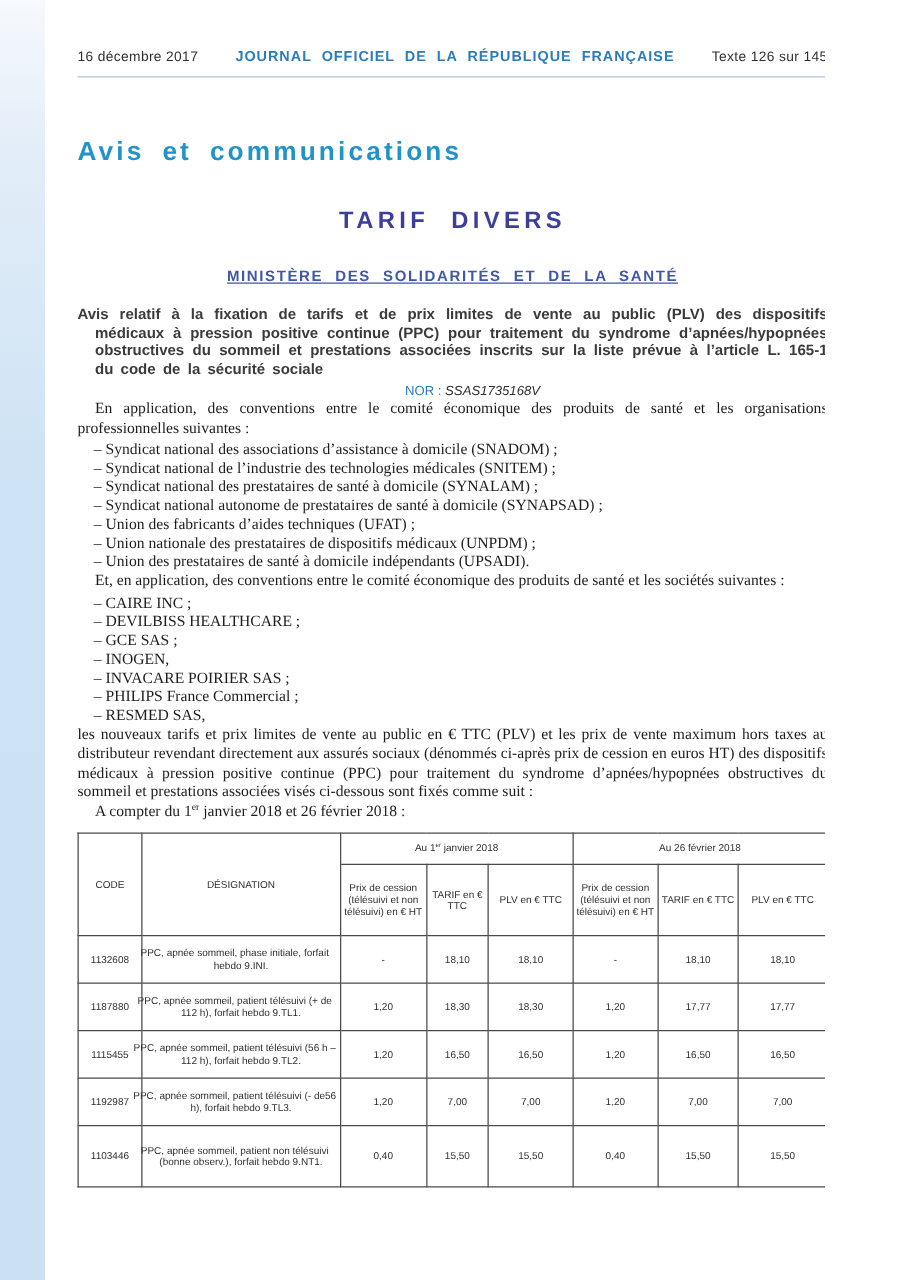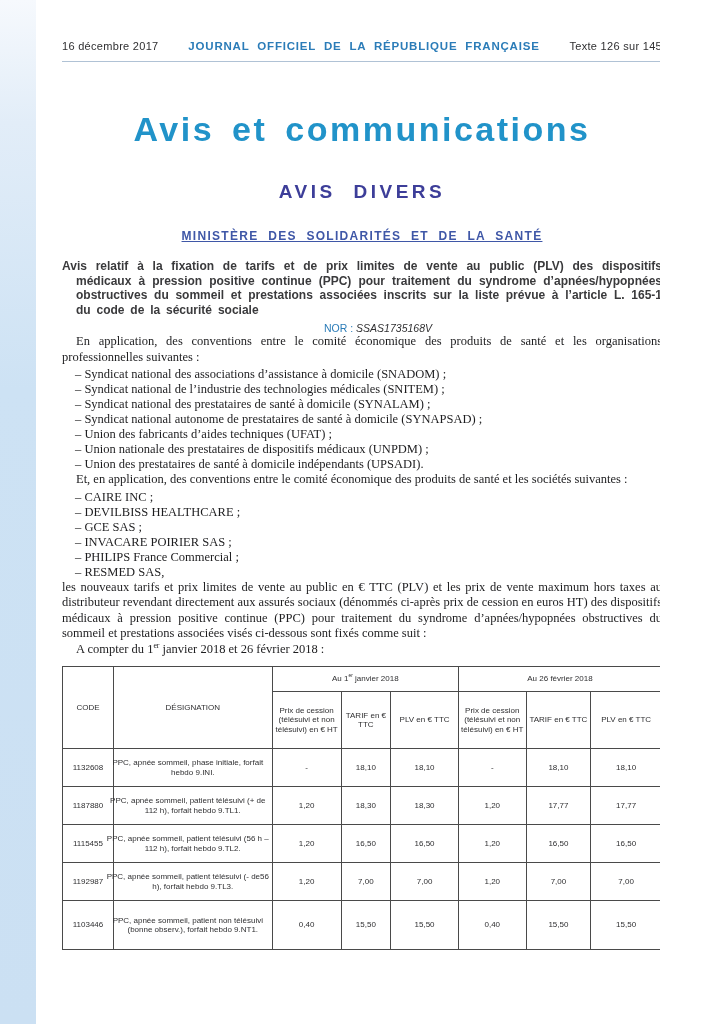--- a/index.html
+++ b/index.html
@@ -18,22 +18,22 @@
   .doc-header {
     margin-top:40px; display:flex; justify-content:space-between; align-items:baseline;
     font-family:"Liberation Sans", sans-serif;
   }
   .hdr-side { font-size:11px; color:#2f2f31; letter-spacing:0.3px; }
   .hdr-center { font-size:11.5px; font-weight:bold; color:#2b7cb8; letter-spacing:0.8px; word-spacing:4px; }
   .hdr-rule { border:0; border-top:1px solid #b0c2d5; margin:9px 0 0 0; }
 
   
   .main-title {
-    margin:48px 0 0 0; text-align:center; font-family:"Liberation Sans", sans-serif;
-    font-size:34px; font-weight:bold; color:#2193c9; letter-spacing:2.5px; word-spacing:6px;
+    margin:48px 0 0 0; font-family:"Liberation Sans", sans-serif;
+    font-size:21px; font-weight:bold; color:#2193c9; letter-spacing:2.5px; word-spacing:6px;
   }
   .section-title {
     margin:32px 0 0 0; text-align:center; font-family:"Liberation Sans", sans-serif;
     font-size:19px; font-weight:bold; color:#3d3e99; letter-spacing:3.5px; word-spacing:9px;
   }
   .ministry {
     margin:26px 0 0 0; text-align:center; font-family:"Liberation Sans", sans-serif;
     font-size:12px; font-weight:bold; color:#3f57a7; letter-spacing:1.3px; word-spacing:5px;text-decoration:underline;
   }
 
@@ -82,21 +82,21 @@
   <div class="content">
 
     <div class="doc-header">
       <span class="hdr-side">16 décembre 2017</span>
       <span class="hdr-center">JOURNAL OFFICIEL DE LA RÉPUBLIQUE FRANÇAISE</span>
       <span class="hdr-side">Texte 126 sur 145</span>
     </div>
     <hr class="hdr-rule">
 
     <h1 class="main-title">Avis et communications</h1>
-    <h2 class="section-title">AVIS DIVERS</h2>
+    <h2 class="section-title">TARIF DIVERS</h2>
     <h3 class="ministry">MINISTÈRE DES SOLIDARITÉS ET DE LA SANTÉ</h3>
 
     <p class="notice">Avis relatif à la fixation de tarifs et de prix limites de vente au public (PLV) des dispositifs médicaux à pression positive continue (PPC) pour traitement du syndrome d’apnées/hypopnées obstructives du sommeil et prestations associées inscrits sur la liste prévue à l’article L. 165-1 du code de la sécurité sociale</p>
 
     <p class="nor"><span class="nor-label">NOR : </span><span class="nor-value">SSAS1735168V</span></p>
 
     <p class="body mt14 first-indent">En application, des conventions entre le comité économique des produits de santé et les organisations professionnelles suivantes :</p>
 
     <ul class="dash-list">
       <li>– Syndicat national des associations d’assistance à domicile (SNADOM) ;</li>
@@ -107,20 +107,21 @@
       <li>– Union nationale des prestataires de dispositifs médicaux (UNPDM) ;</li>
       <li>– Union des prestataires de santé à domicile indépendants (UPSADI).</li>
     </ul>
 
     <p class="body mt6 first-indent">Et, en application, des conventions entre le comité économique des produits de santé et les sociétés suivantes :</p>
 
     <ul class="dash-list">
       <li>– CAIRE INC ;</li>
       <li>– DEVILBISS HEALTHCARE ;</li>
       <li>– GCE SAS ;</li>
+      <li>– INOGEN,</li>
       <li>– INVACARE POIRIER SAS ;</li>
       <li>– PHILIPS France Commercial ;</li>
       <li>– RESMED SAS,</li>
     </ul>
 
     <p class="body mt6">les nouveaux tarifs et prix limites de vente au public en € TTC (PLV) et les prix de vente maximum hors taxes au distributeur revendant directement aux assurés sociaux (dénommés ci-après prix de cession en euros HT) des dispositifs médicaux à pression positive continue (PPC) pour traitement du syndrome d’apnées/hypopnées obstructives du sommeil et prestations associées visés ci-dessous sont fixés comme suit :</p>
 
     <p class="body mt8 first-indent"><span>A compter du 1</span><sup>er</sup><span> janvier 2018 et 26 février 2018 :</span></p>
 
     <table class="tariffs">

